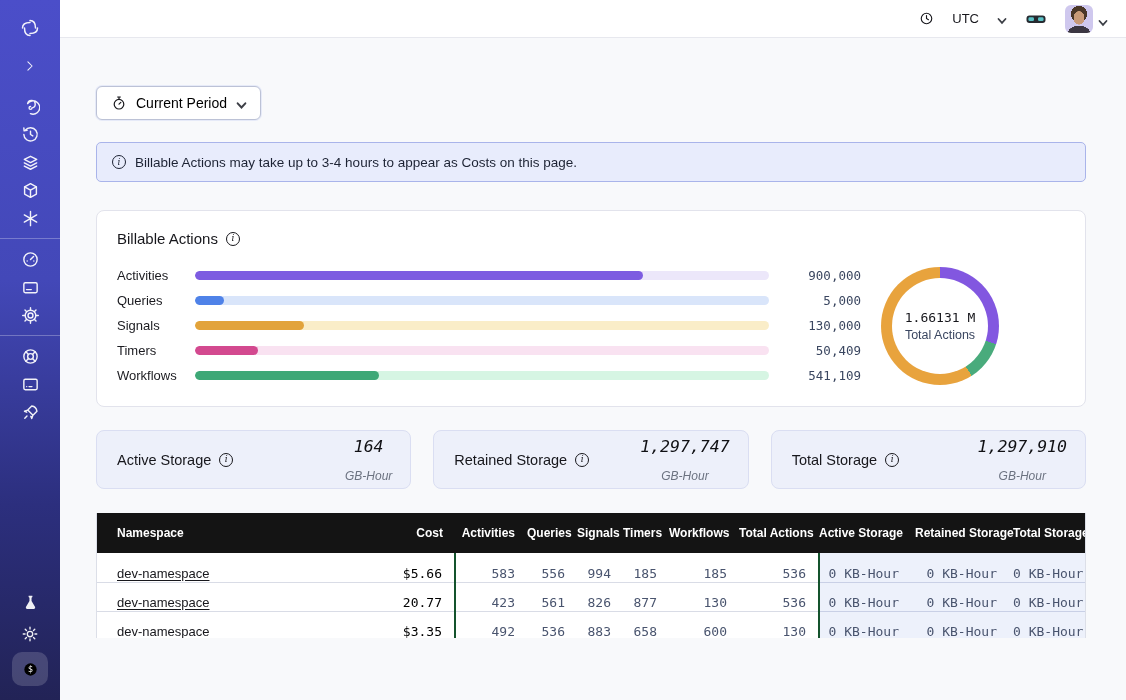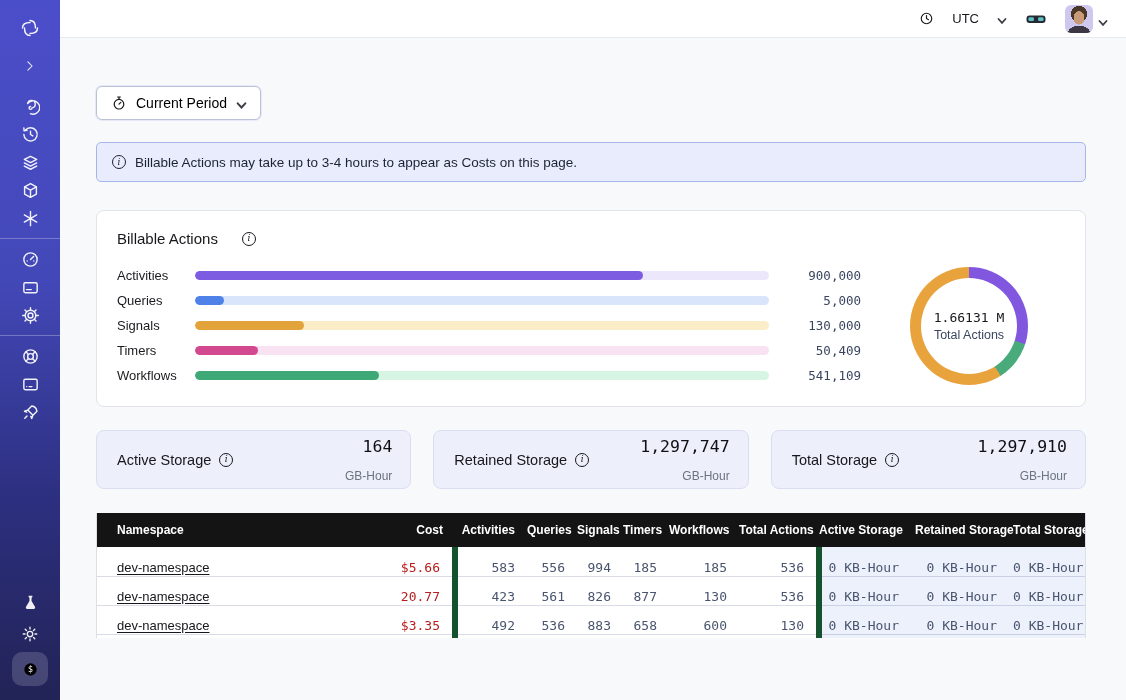--- a/index.html
+++ b/index.html
@@ -46,58 +46,58 @@
 
   .info-icon { display:inline-flex; align-items:center; justify-content:center; width:14px; height:14px;
     border:1.2px solid currentColor; border-radius:50%; font-size:9px; line-height:1;
     font-family:"DejaVu Serif",serif; font-style:italic; flex:none; }
 
   .banner { margin-top:22px; background:#e8ecfc; border:1px solid #a9b4ea; border-radius:5px;
     height:40px; display:flex; align-items:center; gap:9px; padding:0 15px; font-size:13.5px; color:#1d2334; }
 
   
   .card { margin-top:28px; background:#fff; border:1px solid #e2e3ec; border-radius:8px; padding:19px 20px 18px; }
-  .card-title { display:flex; align-items:center; gap:24px; font-size:15px; color:#17171c; }
+  .card-title { display:flex; align-items:center; gap:8px; font-size:15px; color:#17171c; }
   .tabs { display:inline-flex; margin-top:14px; border:1px solid #c6cbd8; border-radius:6px; overflow:hidden; }
   .tab { height:33px; padding:0 17px; display:flex; align-items:center; font-size:14px; background:#fff; cursor:pointer; }
   .tab.active { background:#aec0dc; border-right:1px solid #c6cbd8; }
   .chart-area { display:flex; align-items:center; margin-top:16px; }
   .bars { flex:1; }
   .bar-row { display:flex; align-items:center; height:25px; }
   .bar-label { width:78px; font-size:13px; color:#1b1b20; flex:none; }
   .bar-track { flex:1; height:9px; border-radius:5px; position:relative; overflow:hidden; }
   .bar-fill { position:absolute; left:0; top:0; bottom:0; border-radius:5px; }
   .bar-value { width:78px; text-align:right; font-size:12.5px; color:#3a4660; margin-left:14px; flex:none; }
-  .donut-wrap { width:176px; display:flex; justify-content:center; flex:none; margin:0 8px 0 20px; }
+  .donut-wrap { width:176px; display:flex; flex:none; margin:0 8px 0 20px; }
   .donut { width:118px; height:118px; border-radius:50%; position:relative; }
   .donut-hole { position:absolute; left:11px; top:11px; width:96px; height:96px; background:#fff; border-radius:50%;
     display:flex; flex-direction:column; align-items:center; justify-content:center; gap:3px; }
   .donut-val { font-size:13px; color:#17171c; }
   .donut-cap { font-size:12.5px; color:#3a4660; }
 
   
   .storage-row { display:flex; gap:22px; margin-top:23px; }
   .storage-card { flex:1; background:#edf0fa; border:1px solid #dadef2; border-radius:8px; height:59px;
     display:flex; align-items:center; justify-content:space-between; padding:0 18px 0 20px; }
   .storage-label { display:flex; align-items:center; gap:8px; font-size:14.5px; }
-  .storage-val { text-align:right; }
+  .storage-val { text-align:center;font-style:italic; }
   .storage-num { font-size:16.5px; color:#101014; }
   .storage-unit { font-size:12px; color:#6b7280; margin-top:13px; }
 
   
   .table-wrap { margin-top:24px; height:125px; overflow:hidden; border-left:1px solid #dcdfe8; border-right:1px solid #dcdfe8; }
   table { width:100%; border-collapse:collapse; table-layout:fixed; }
-  thead th { background:#141414; color:#fff; font-size:12px; font-weight:600; height:34px;
+  thead th { background:#141414; color:#fff; font-size:12px; font-weight:600; height:40px;
     text-align:right; padding:0 12px 0 0; white-space:nowrap; }
   thead th.left { text-align:left; padding-left:20px; }
   tbody td { background:#fff; height:29px; border-bottom:1px solid #d9dce6; font-size:13px;
     text-align:right; padding:12px 12px 0 0; color:#49546e; white-space:nowrap; }
   tbody td.left { text-align:left; padding-left:20px; }
-  tbody td.dark { color:#b91c1c;margin-top:24px; }
-  td.vline, th.vline { border-left:6px solid #14532d;text-align:right; }
+  tbody td.dark { color:#000000;margin-top:24px; }
+  td.vline, th.vline { border-left:2px solid #14532d;text-align:right; }
   tbody td.store { background:#edf1fb; padding-right:16px; border-bottom:1px solid #c9d0e6; }
   a.ns { color:#17171c; text-decoration:underline; text-underline-offset:2px; cursor:pointer; }
 </style>
 </head>
 <body>
 
 <aside class="sidebar">
   <div class="side-icon" style="margin-top:14px">
     <svg width="20" height="20" viewBox="0 0 20 20">
         <path d="M10 2.5c4 0 5.5 2.5 5.5 7.5M10 17.5c-4 0-5.5-2.5-5.5-7.5M2.5 10c0-4 2.5-5.5 7.5-5.5M17.5 10c0 4-2.5 5.5-7.5 5.5"></path>

